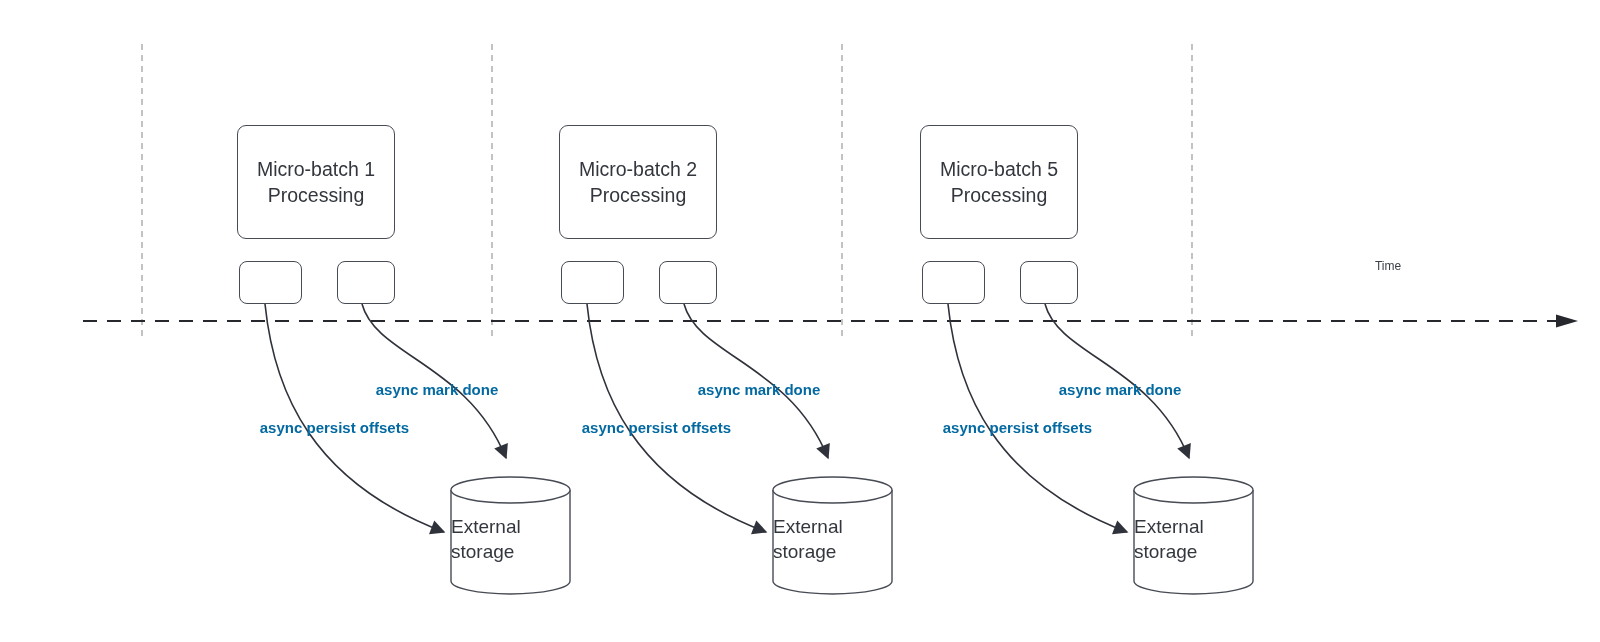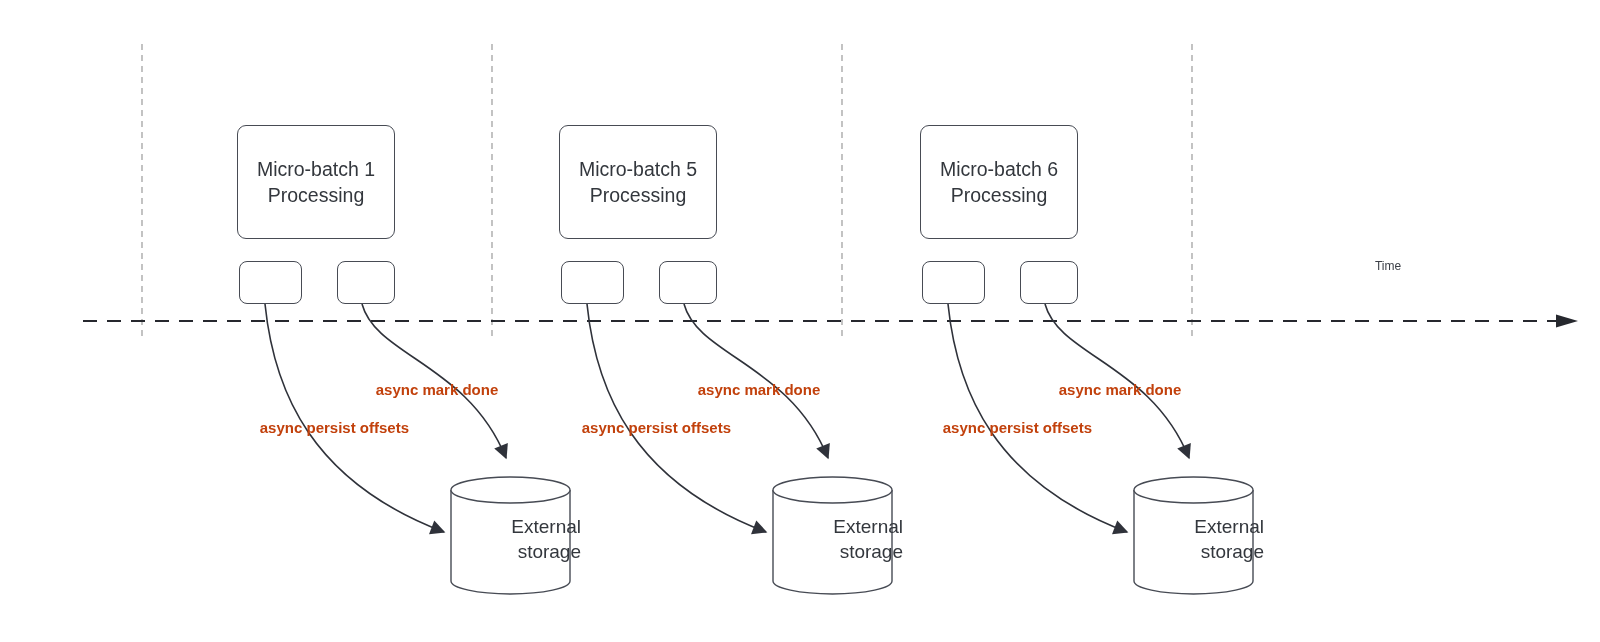--- a/index.html
+++ b/index.html
@@ -16,26 +16,26 @@
     font-size:19.5px;line-height:26px;color:#33373d;text-align:center;box-sizing:border-box;
   }
   .small-box{
     position:absolute;top:261px;height:43px;border:1.4px solid #474b54;
     border-radius:8px;background:#ffffff;box-sizing:border-box;
   }
   .small-box.a{left:239px;width:63px;}
   .small-box.b{left:337px;width:58px;}
   .arrow-label{
     position:absolute;width:240px;text-align:center;
-    font-size:15px;font-weight:bold;color:#c2410c;white-space:nowrap;
+    font-size:15px;font-weight:bold;color:#0369a1;white-space:nowrap;
   }
   .arrow-label.persist{left:169px;top:419px;text-align:right;}
   .arrow-label.mark{left:317px;top:381px;}
   .storage-label{
-    position:absolute;left:451px;top:514px;width:130px;text-align:right;
+    position:absolute;left:451px;top:514px;width:130px;text-align:left;
     font-size:19px;line-height:25px;color:#33373d;
   }
   .time-label{
     position:absolute;left:1340px;top:259px;width:96px;text-align:center;
     font-size:12px;color:#3a3e46;
   }
 </style>
 </head>
 <body>
 
@@ -88,36 +88,36 @@
     <div class="arrow-label persist">async persist offsets</div>
     <div class="arrow-label mark">async mark done</div>
     <div class="storage-label">
       <div>External</div>
       <div>storage</div>
     </div>
   </div>
 
   <div class="group" style="left:322px">
     <div class="big-box">
-      <span>Micro-batch 5</span>
+      <span>Micro-batch 2</span>
       <span>Processing</span>
     </div>
     <div class="small-box a"></div>
     <div class="small-box b"></div>
     <div class="arrow-label persist">async persist offsets</div>
     <div class="arrow-label mark">async mark done</div>
     <div class="storage-label">
       <div>External</div>
       <div>storage</div>
     </div>
   </div>
 
   <div class="group" style="left:683px">
     <div class="big-box">
-      <span>Micro-batch 6</span>
+      <span>Micro-batch 5</span>
       <span>Processing</span>
     </div>
     <div class="small-box a"></div>
     <div class="small-box b"></div>
     <div class="arrow-label persist">async persist offsets</div>
     <div class="arrow-label mark">async mark done</div>
     <div class="storage-label">
       <div>External</div>
       <div>storage</div>
     </div>

